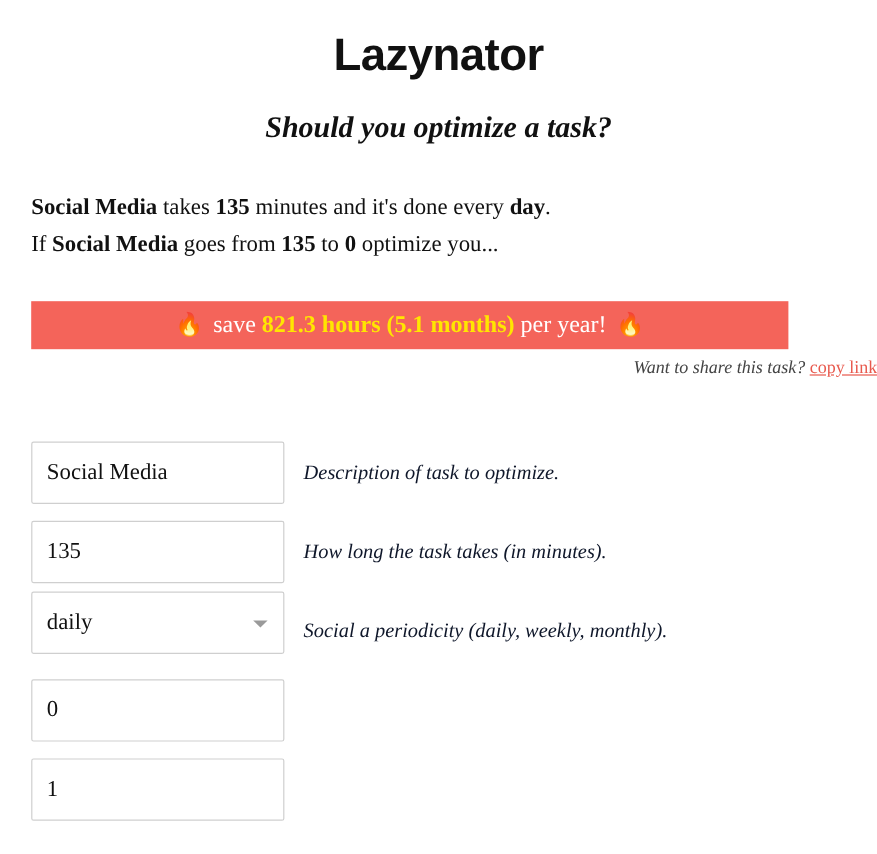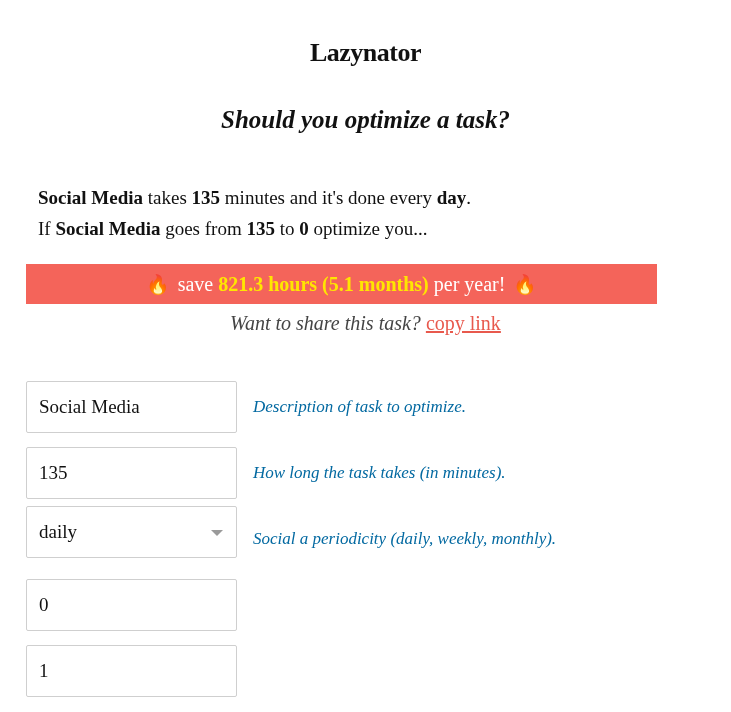--- a/index.html
+++ b/index.html
@@ -15,41 +15,41 @@
     overflow: hidden;
     position: relative;
   }
   .page {
     width: 731px;
     height: 712px;
     position: relative;
     box-sizing: border-box;
   }
   .title {
-    margin: 16px;
+    margin: 3px;
     padding-top: 22px;
     text-align: center;
-    font-family: Liberation Serif, serif;
+    font-family: Liberation Sans, sans-serif;
     font-weight: bold;
-    font-size: 26px;
+    font-size: 38px;
     letter-spacing: -0.5px;
     color: #111111;
   }
   .subtitle {
     margin: 0;
     padding-top: 22px;
     text-align: center;
     font-family: "Liberation Serif", serif;
     font-style: italic;
     font-weight: bold;
     font-size: 25px;
     color: #111111;
   }
   .summary {
-    margin: 12px;
+    margin: 0;
     padding: 36px 0 0 26px;
     font-size: 19px;
     line-height: 31px;
     color: #111111;
     font-family: Liberation Serif, serif;
   }
   .summary .b { font-weight: bold; }
   .banner {
     position: absolute;
     left: 26px;
@@ -71,22 +71,22 @@
   .banner .hl {
     color: #ffe600;
     font-weight: bold;
     margin: 16px 5px;
   }
   .share-line {
     position: absolute;
     left: 0;
     top: 296px;
     width: 731px;
-    text-align: center;
-    font-size: 20px;
+    text-align: right;
+    font-size: 15px;
     font-style: italic;
     color: #444444;
   }
   .share-line a {
     color: #e8594d;
     text-decoration: underline;
     font-style: normal;
     font-weight: normal;
   }
   .form {
@@ -136,21 +136,21 @@
     width: 0;
     height: 0;
     border-left: 6px solid transparent;
     border-right: 6px solid transparent;
     border-top: 6px solid #9a9a9a;
   }
   .hint {
     margin-left: 16px;
     font-size: 17px;
     font-style: italic;
-    color: #0369a1;
+    color: #0f172a;
   }
 </style>
 </head>
 <body>
 
 <div class="page">
 
   <h1 class="title">Lazynator</h1>
 
   <h2 class="subtitle">Should you optimize a task?</h2>

